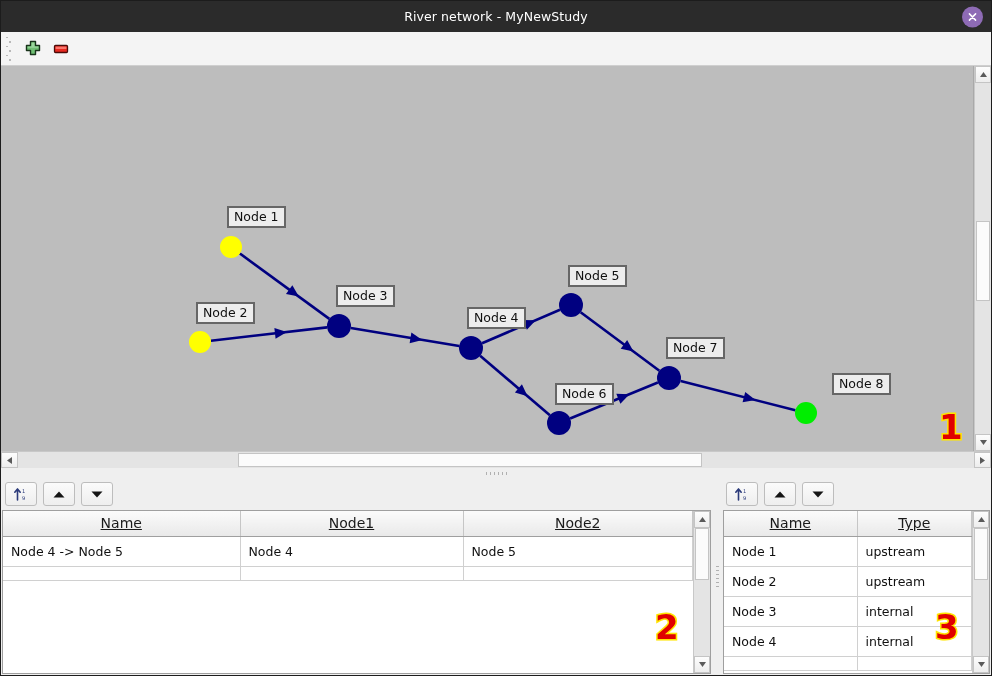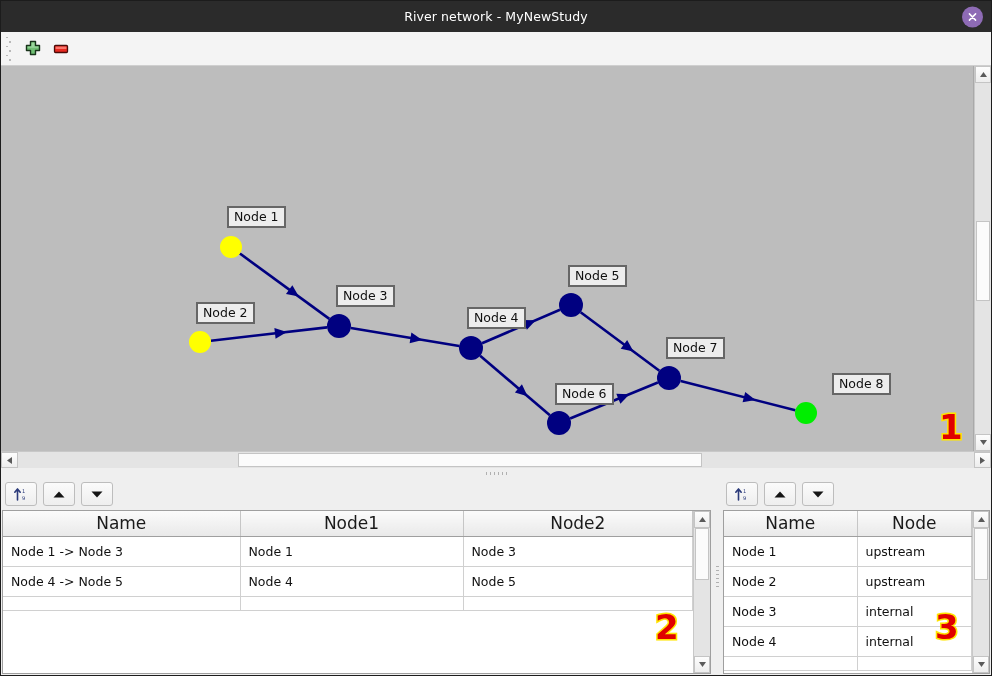--- a/index.html
+++ b/index.html
@@ -185,24 +185,25 @@
     margin: 0 1px 1px 1px;
     overflow: hidden;
   }
   .table-scroll-area { flex: 1 1 auto; min-width: 0; display: flex; flex-direction: column; }
   table.grid { width: 100%; border-collapse: collapse; table-layout: fixed; }
   table.grid th {
     background: linear-gradient(#fbfbfb, #e9e9e9);
     border-right: 1px solid #c6c6c6;
     border-bottom: 1px solid #9f9f9f;
     font-weight: normal;
-    font-size: 17px;
+    font-size: 14px;
     color: #1a1a1a;
     height: 25px;
     text-align: center;
+    text-decoration: underline;
   }
   table.grid td {
     border-right: 1px solid #d0d0d0;
     border-bottom: 1px solid #d0d0d0;
     font-size: 12.5px;
     color: #101010;
     height: 30px;
     padding: 0 8px;
     background: #ffffff;
     white-space: nowrap; overflow: hidden; text-overflow: ellipsis;
@@ -361,25 +362,20 @@
               </colgroup>
             <thead>
                 <tr id="reach-head">
                   <th>Name</th>
                   <th>Node1</th>
                   <th>Node2</th>
                 </tr>
               </thead>
             <tbody id="reach-body">
                 <tr>
-                  <td>Node 1 -&gt; Node 3</td>
-                  <td>Node 1</td>
-                  <td>Node 3</td>
-                </tr>
-                <tr>
                   <td>Node 4 -&gt; Node 5</td>
                   <td>Node 4</td>
                   <td>Node 5</td>
                 </tr>
                 <tr>
                   <td class="empty"></td>
                   <td class="empty"></td>
                   <td class="empty"></td>
                 </tr>
               </tbody>
@@ -437,21 +433,21 @@
       <div class="table-box">
         <div class="table-scroll-area">
           <table class="grid">
             <colgroup>
                 <col style="width:133px">
                 <col>
               </colgroup>
             <thead>
                 <tr id="node-head">
                   <th>Name</th>
-                  <th>Node</th>
+                  <th>Type</th>
                 </tr>
               </thead>
             <tbody id="node-body">
                 <tr>
                   <td>Node 1</td>
                   <td>upstream</td>
                 </tr>
                 <tr>
                   <td>Node 2</td>
                   <td>upstream</td>

